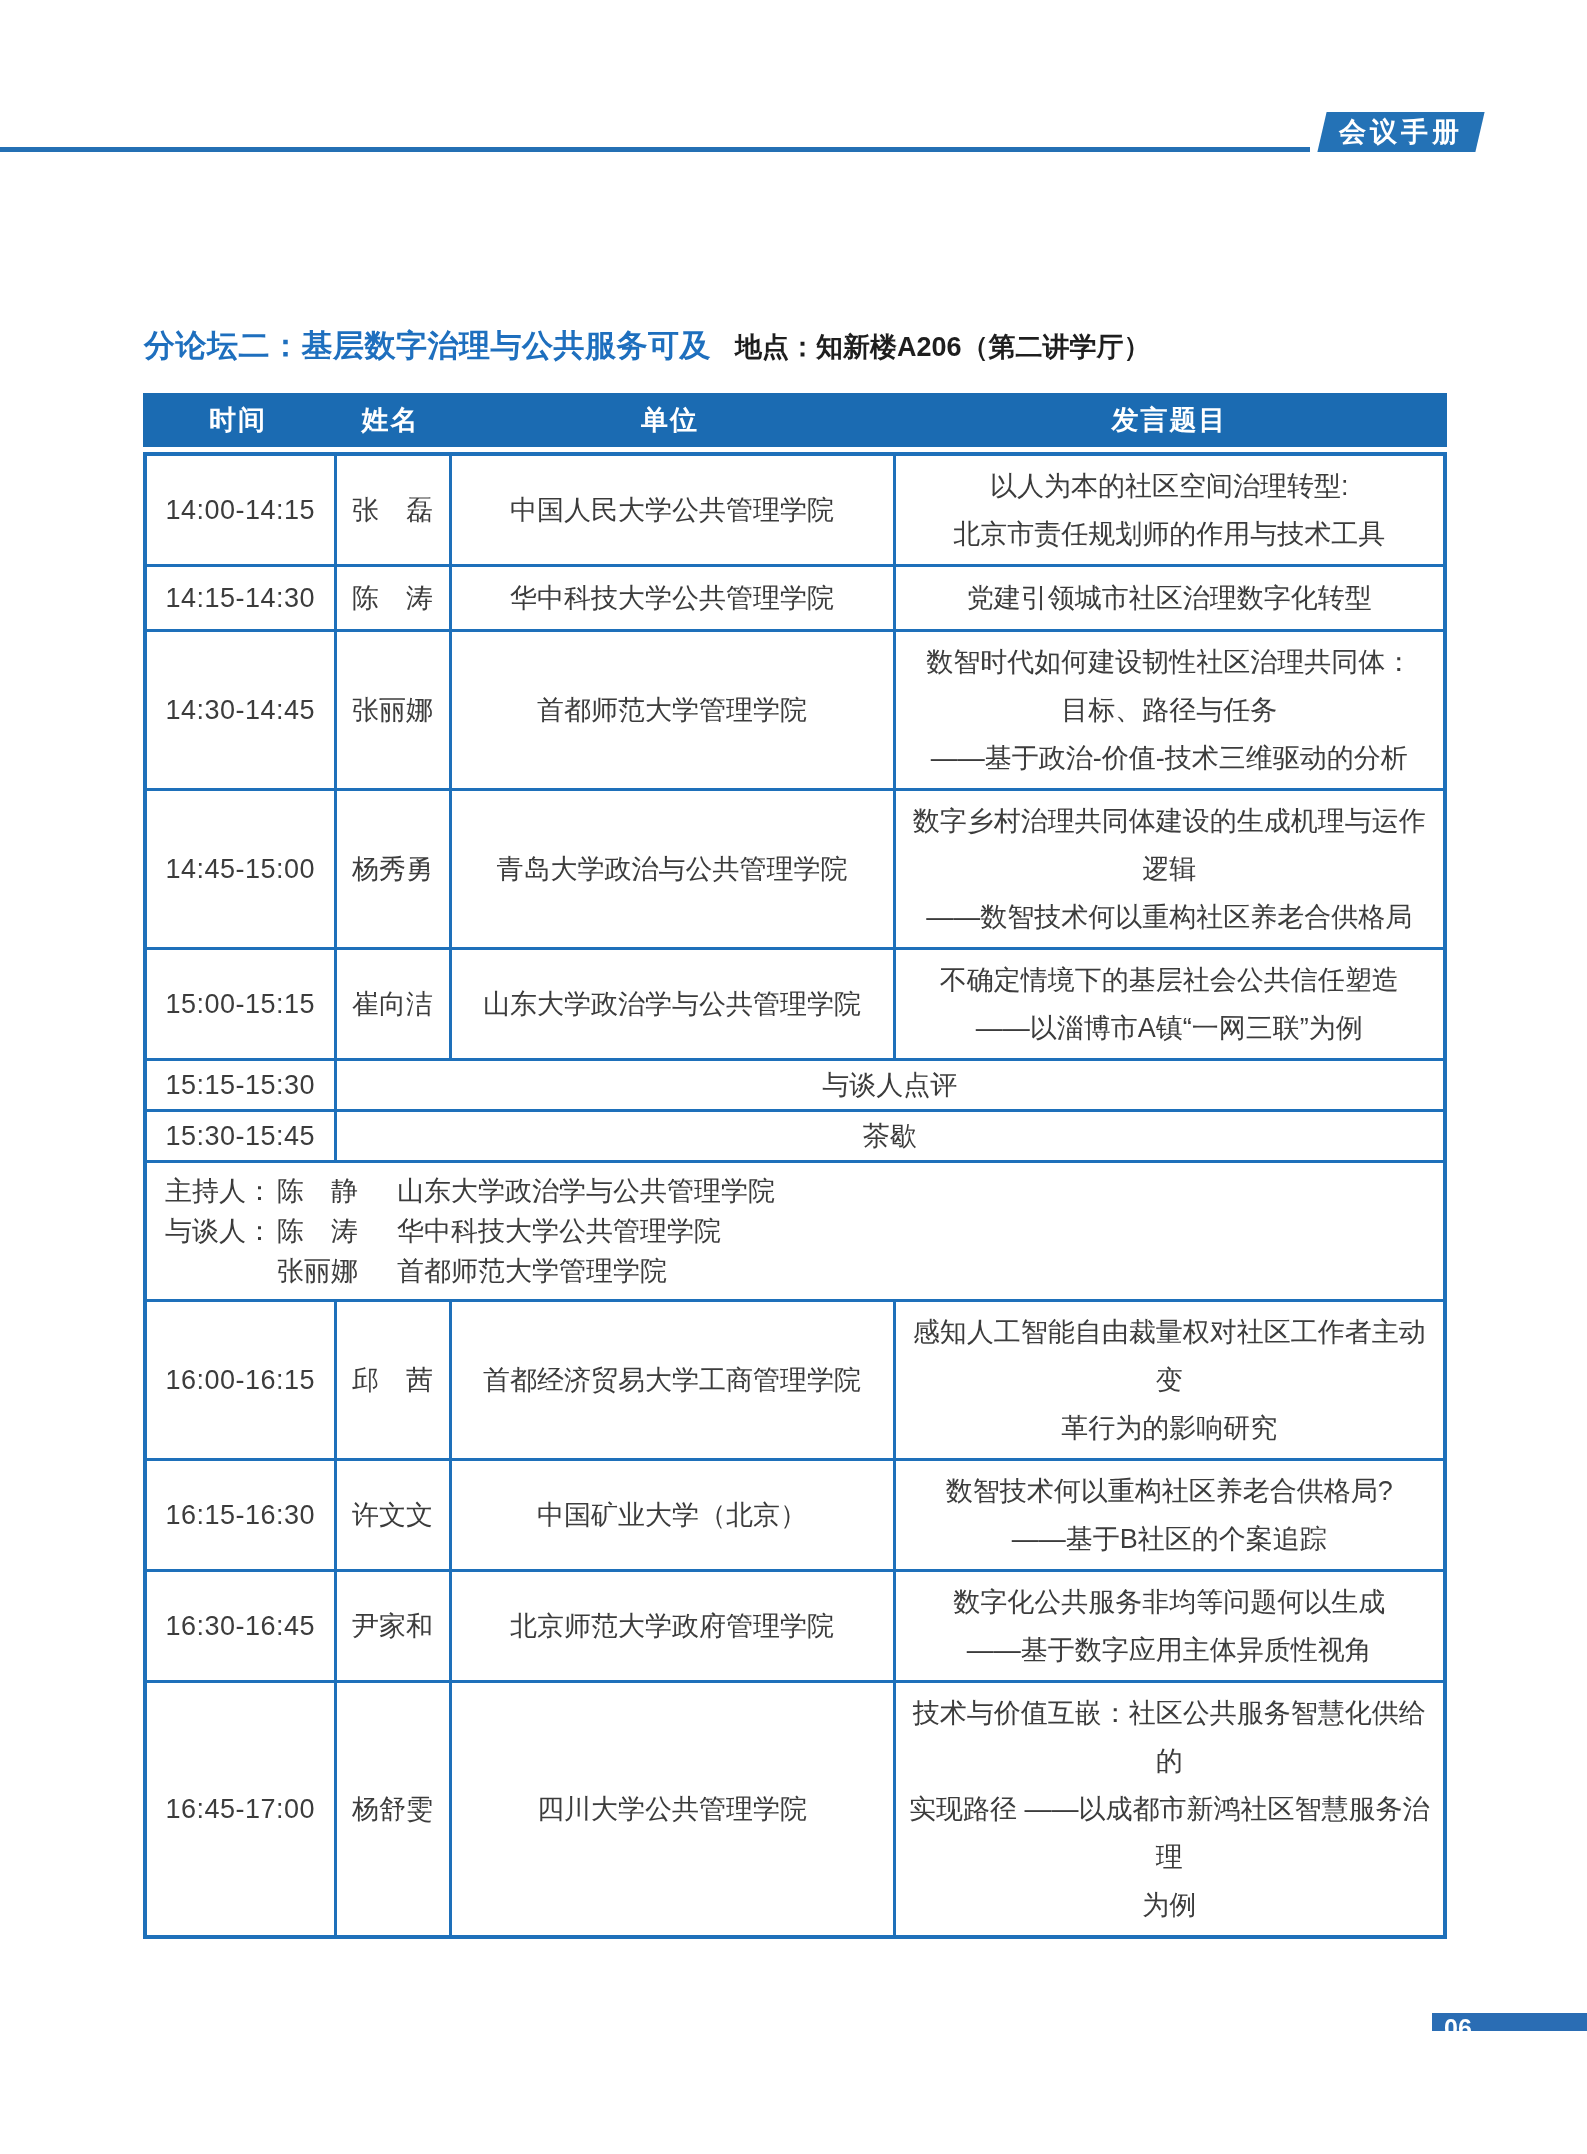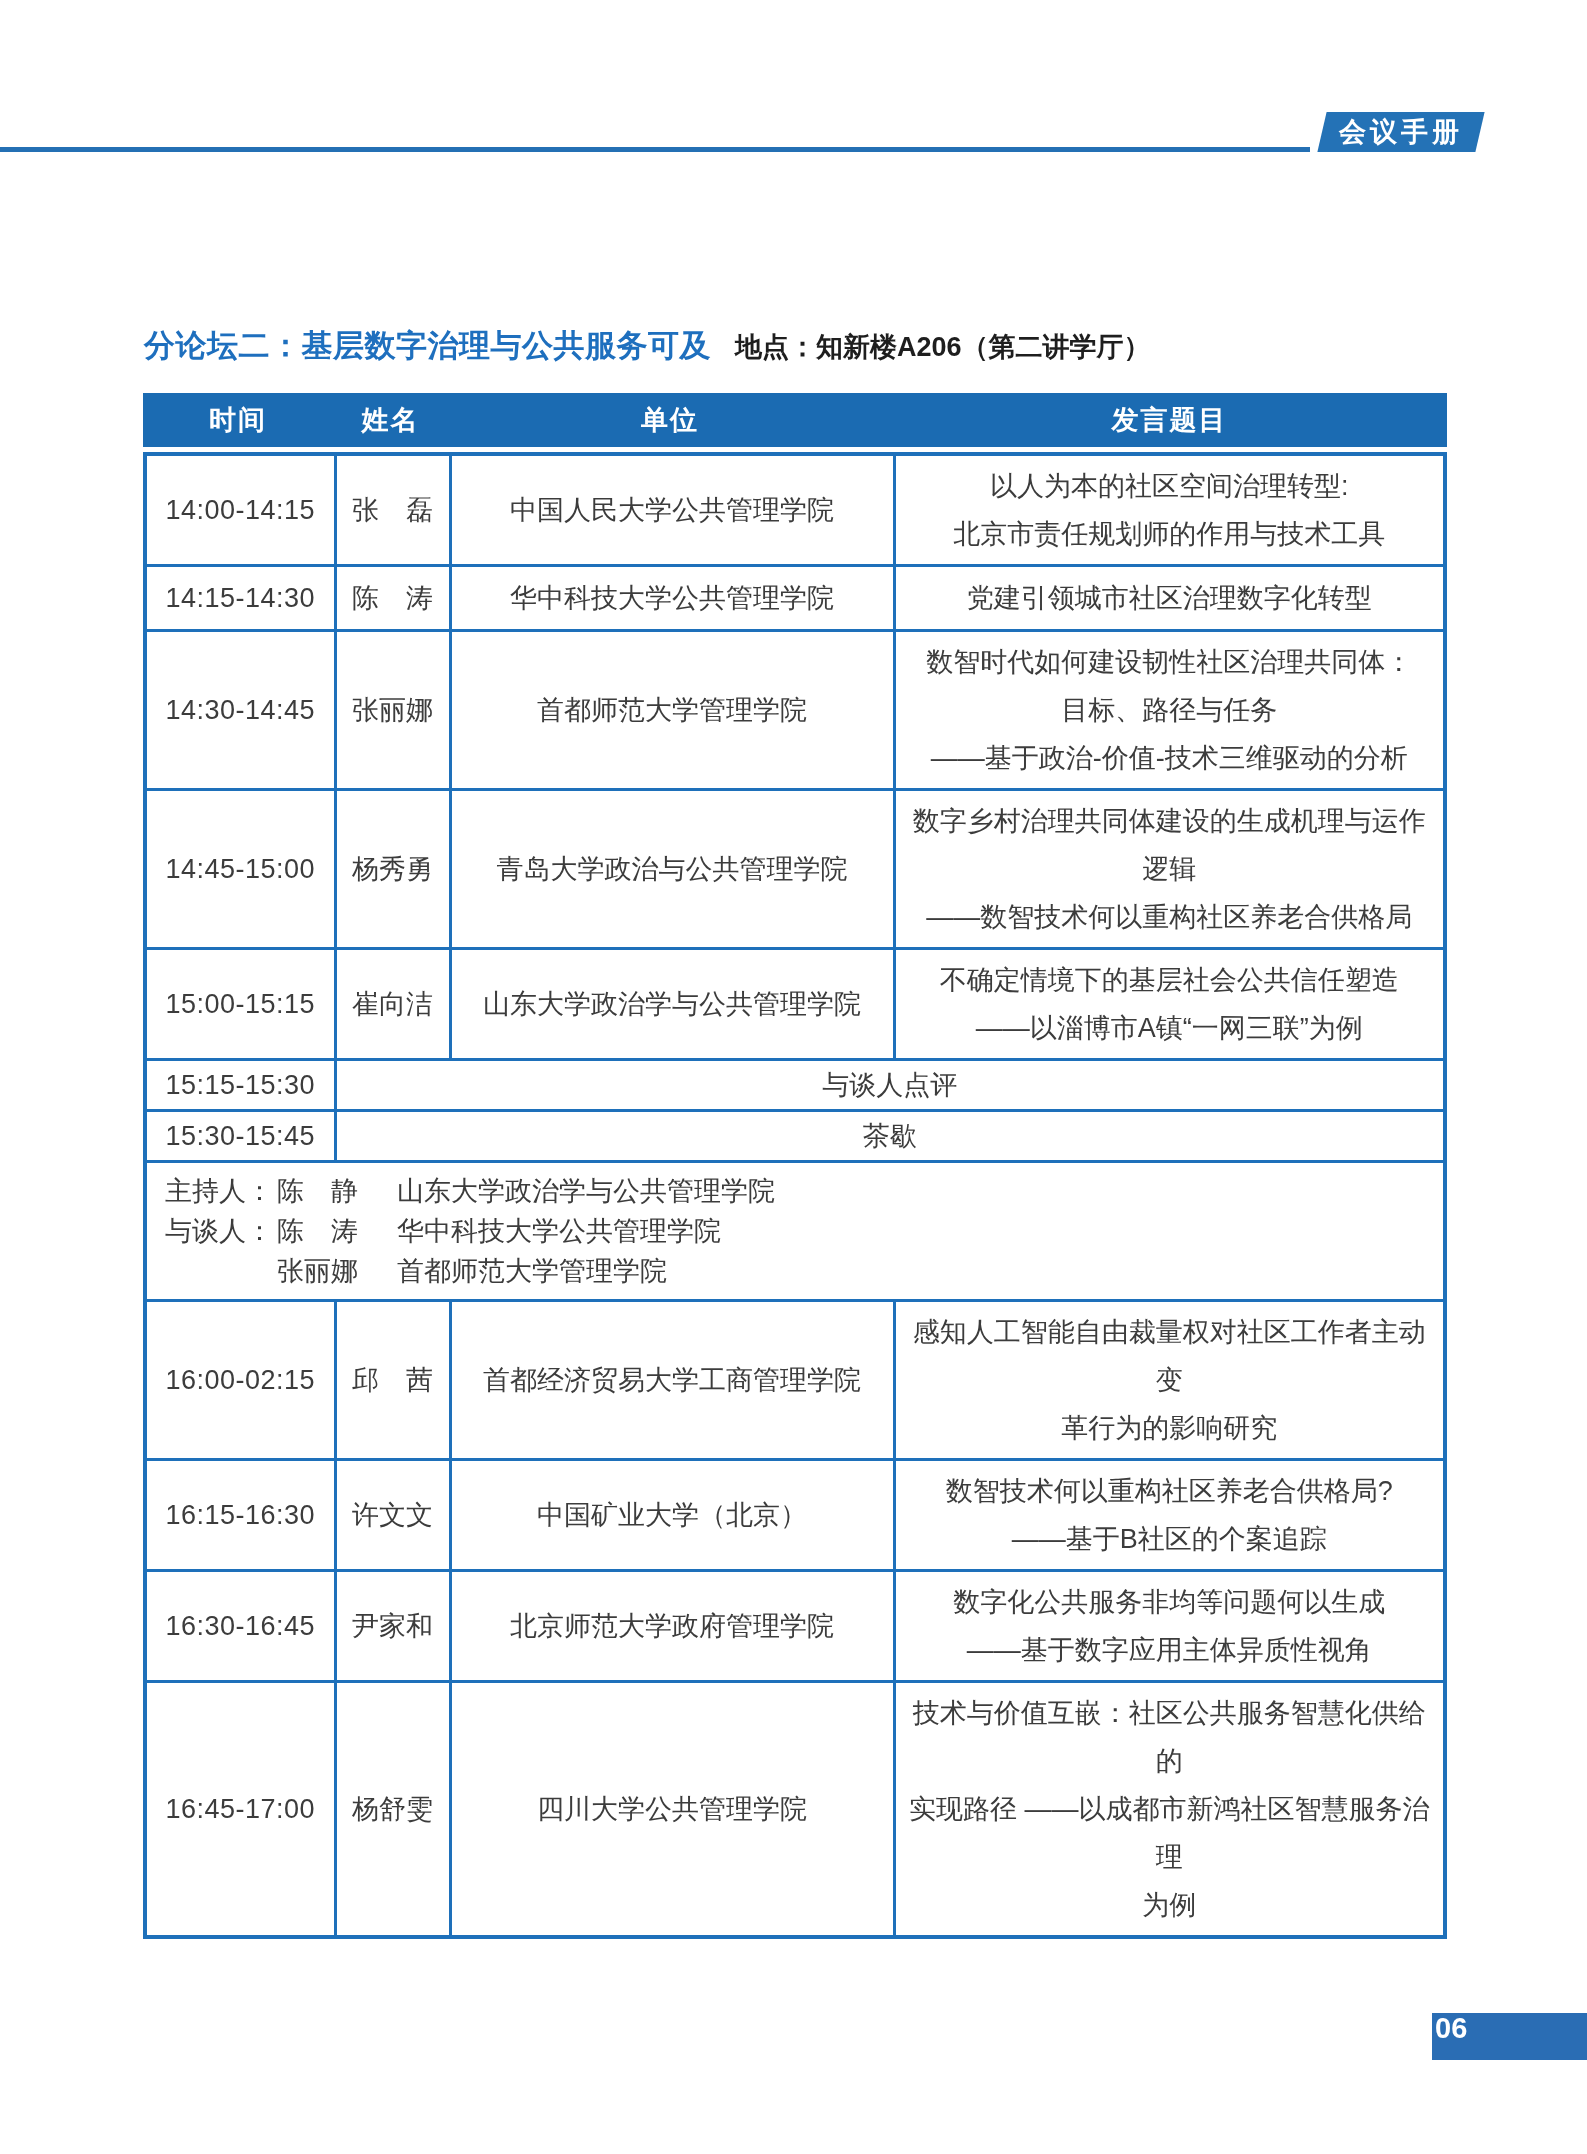--- a/index.html
+++ b/index.html
@@ -70,24 +70,24 @@
   tr.row-chairs td{height:102px;}
   
   tr.row-chairs td{
     text-align:left;padding:8px 10px 8px 18px;
   }
   .chair-line{line-height:40px;white-space:nowrap;}
   .chair-role{display:inline-block;width:112px;}
   .chair-name{display:inline-block;width:84px;margin-right:36px;}
   
   .page-num-bar{
-    position:absolute;left:1432px;top:2013px;right:0;height:47px;
+    position:absolute;left:1432px;top:2013px;right:0;height:18px;
     background:#2a6db4;
-    color:#ffffff;font-weight:bold;font-size:29px;line-height:30px;
-    padding-left:3px;box-sizing:border-box;
+    color:#ffffff;font-weight:bold;font-size:25px;line-height:30px;
+    padding-left:12px;box-sizing:border-box;
   }
 </style>
 </head>
 <body>
 
 <div class="page">
 
   <div class="top-rule"></div>
 
   <div class="manual-badge">
@@ -178,21 +178,21 @@
             <td class="span-label" colspan="3">茶歇</td>
           </tr>
           <tr class="row-chairs">
             <td class="chairs-cell" colspan="4">
               <div class="chair-line"><span class="chair-role">主持人：</span><span class="chair-name">陈　静</span><span class="chair-affil">山东大学政治学与公共管理学院</span></div>
               <div class="chair-line"><span class="chair-role">与谈人：</span><span class="chair-name">陈　涛</span><span class="chair-affil">华中科技大学公共管理学院</span></div>
               <div class="chair-line"><span class="chair-role"></span><span class="chair-name">张丽娜</span><span class="chair-affil">首都师范大学管理学院</span></div>
             </td>
           </tr>
           <tr class="row-session h2">
-            <td class="time-cell">16:00-02:15</td>
+            <td class="time-cell">16:00-16:15</td>
             <td class="name-cell">邱　茜</td>
             <td class="unit-cell">
               <div class="line">首都经济贸易大学工商管理学院</div>
             </td>
             <td class="title-cell">
               <div class="line">感知人工智能自由裁量权对社区工作者主动变</div>
               <div class="line">革行为的影响研究</div>
             </td>
           </tr>
           <tr class="row-session h2">

